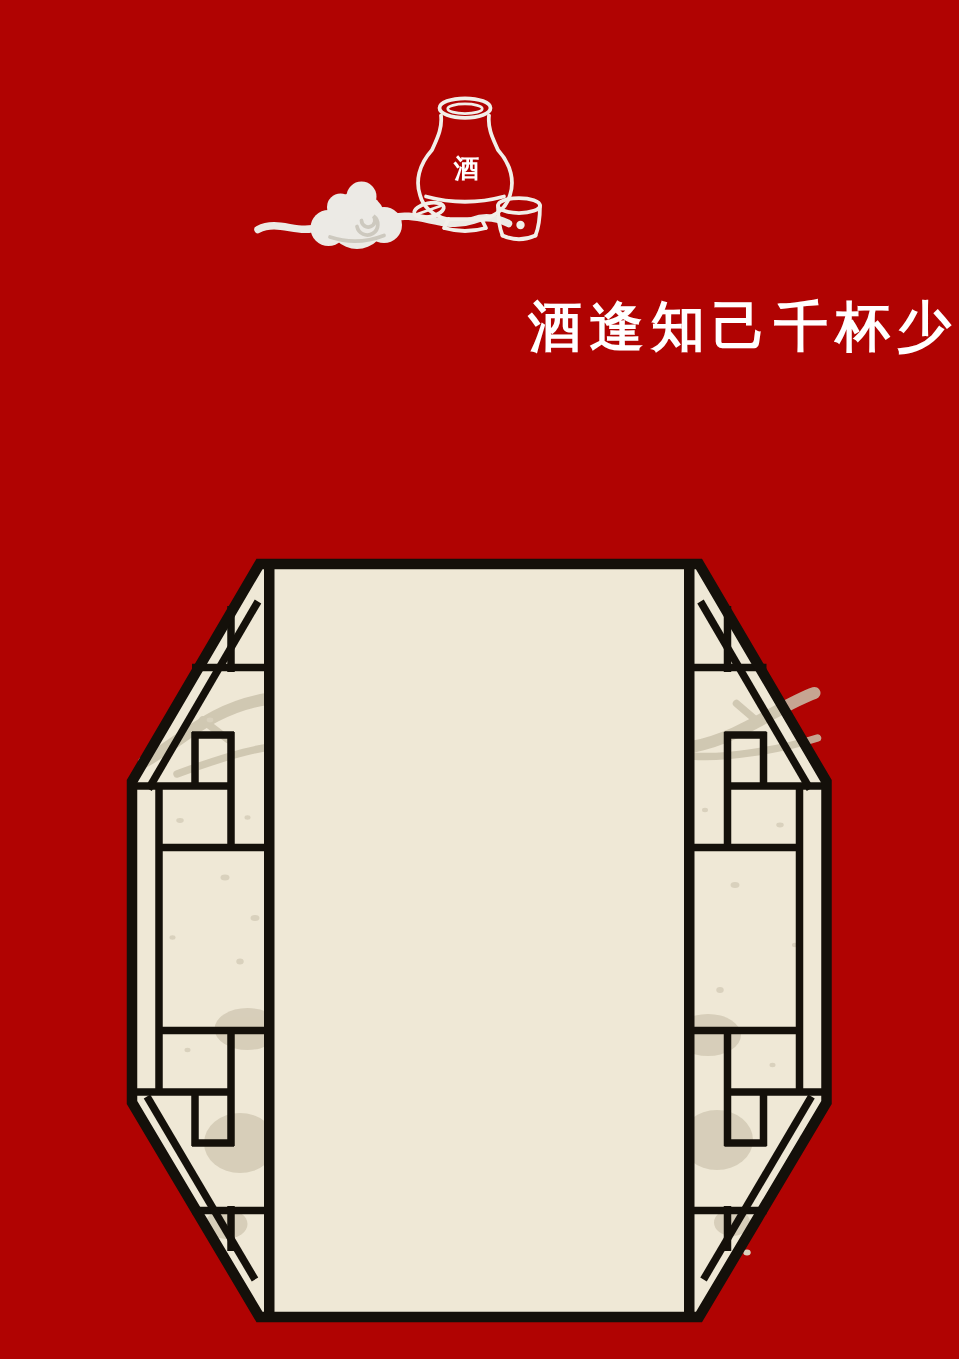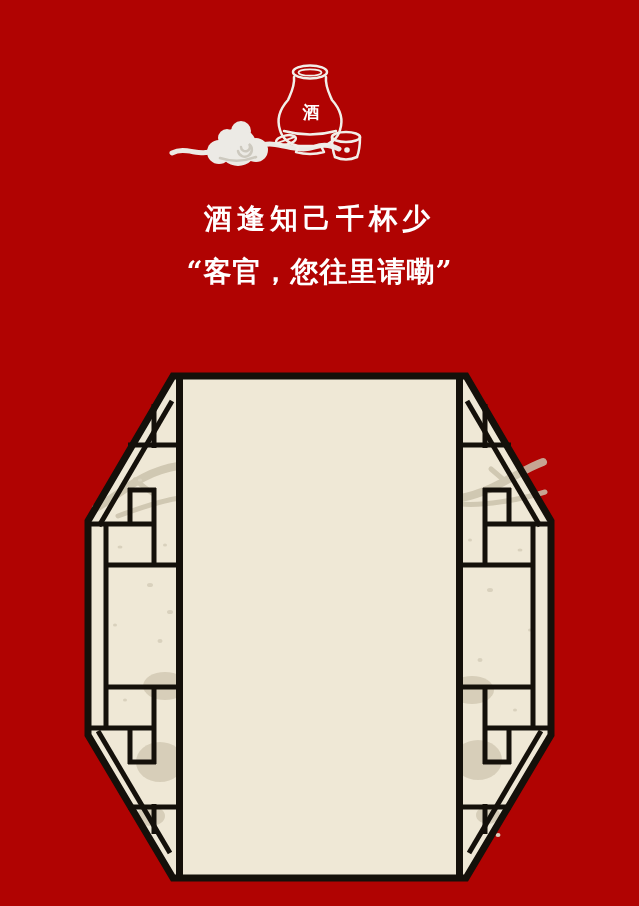--- a/index.html
+++ b/index.html
@@ -10,21 +10,21 @@
     position:relative;
   }
   .page{position:absolute;inset:0;width:639px;height:906px;}
   svg.art{position:absolute;left:0;top:0;display:block;}
   .verse{
     position:absolute;top:192px;left:0;width:639px;
     text-align:center;color:#ffffff;
     font-family:"DejaVu Serif","Liberation Serif",serif;
     font-weight:700;
   }
-  .verse .l{font-size:28px;line-height:53px;letter-spacing:5px;white-space:nowrap;}
+  .verse .l{font-size:36px;line-height:53px;letter-spacing:5px;white-space:nowrap;text-align:right;}
   .verse .l3{letter-spacing:1px;}
 </style>
 </head>
 <body>
 
 <div class="page">
 
   <svg class="art" width="639" height="906" viewBox="0 0 639 906" xmlns="http://www.w3.org/2000/svg" xmlns:xlink="http://www.w3.org/1999/xlink">
 
     <defs>
@@ -140,16 +140,15 @@
         <line x1="179.5" y1="373" x2="179.5" y2="881"></line>
         <line x1="459.5" y1="373" x2="459.5" y2="881"></line>
       </g>
 
       <path d="M173,376 H466 L551,521 V735 L466,878 H173 L88,735 V521 Z" fill="none" stroke="#14100a" stroke-width="7" stroke-linejoin="miter"></path>
     </g>
   </svg>
 
   <div class="verse">
     <div class="l">酒逢知己千杯少</div>
-    <div class="l l3">“客官，您往里请嘞”</div>
   </div>
 
 </div>
 
 </body></html>

